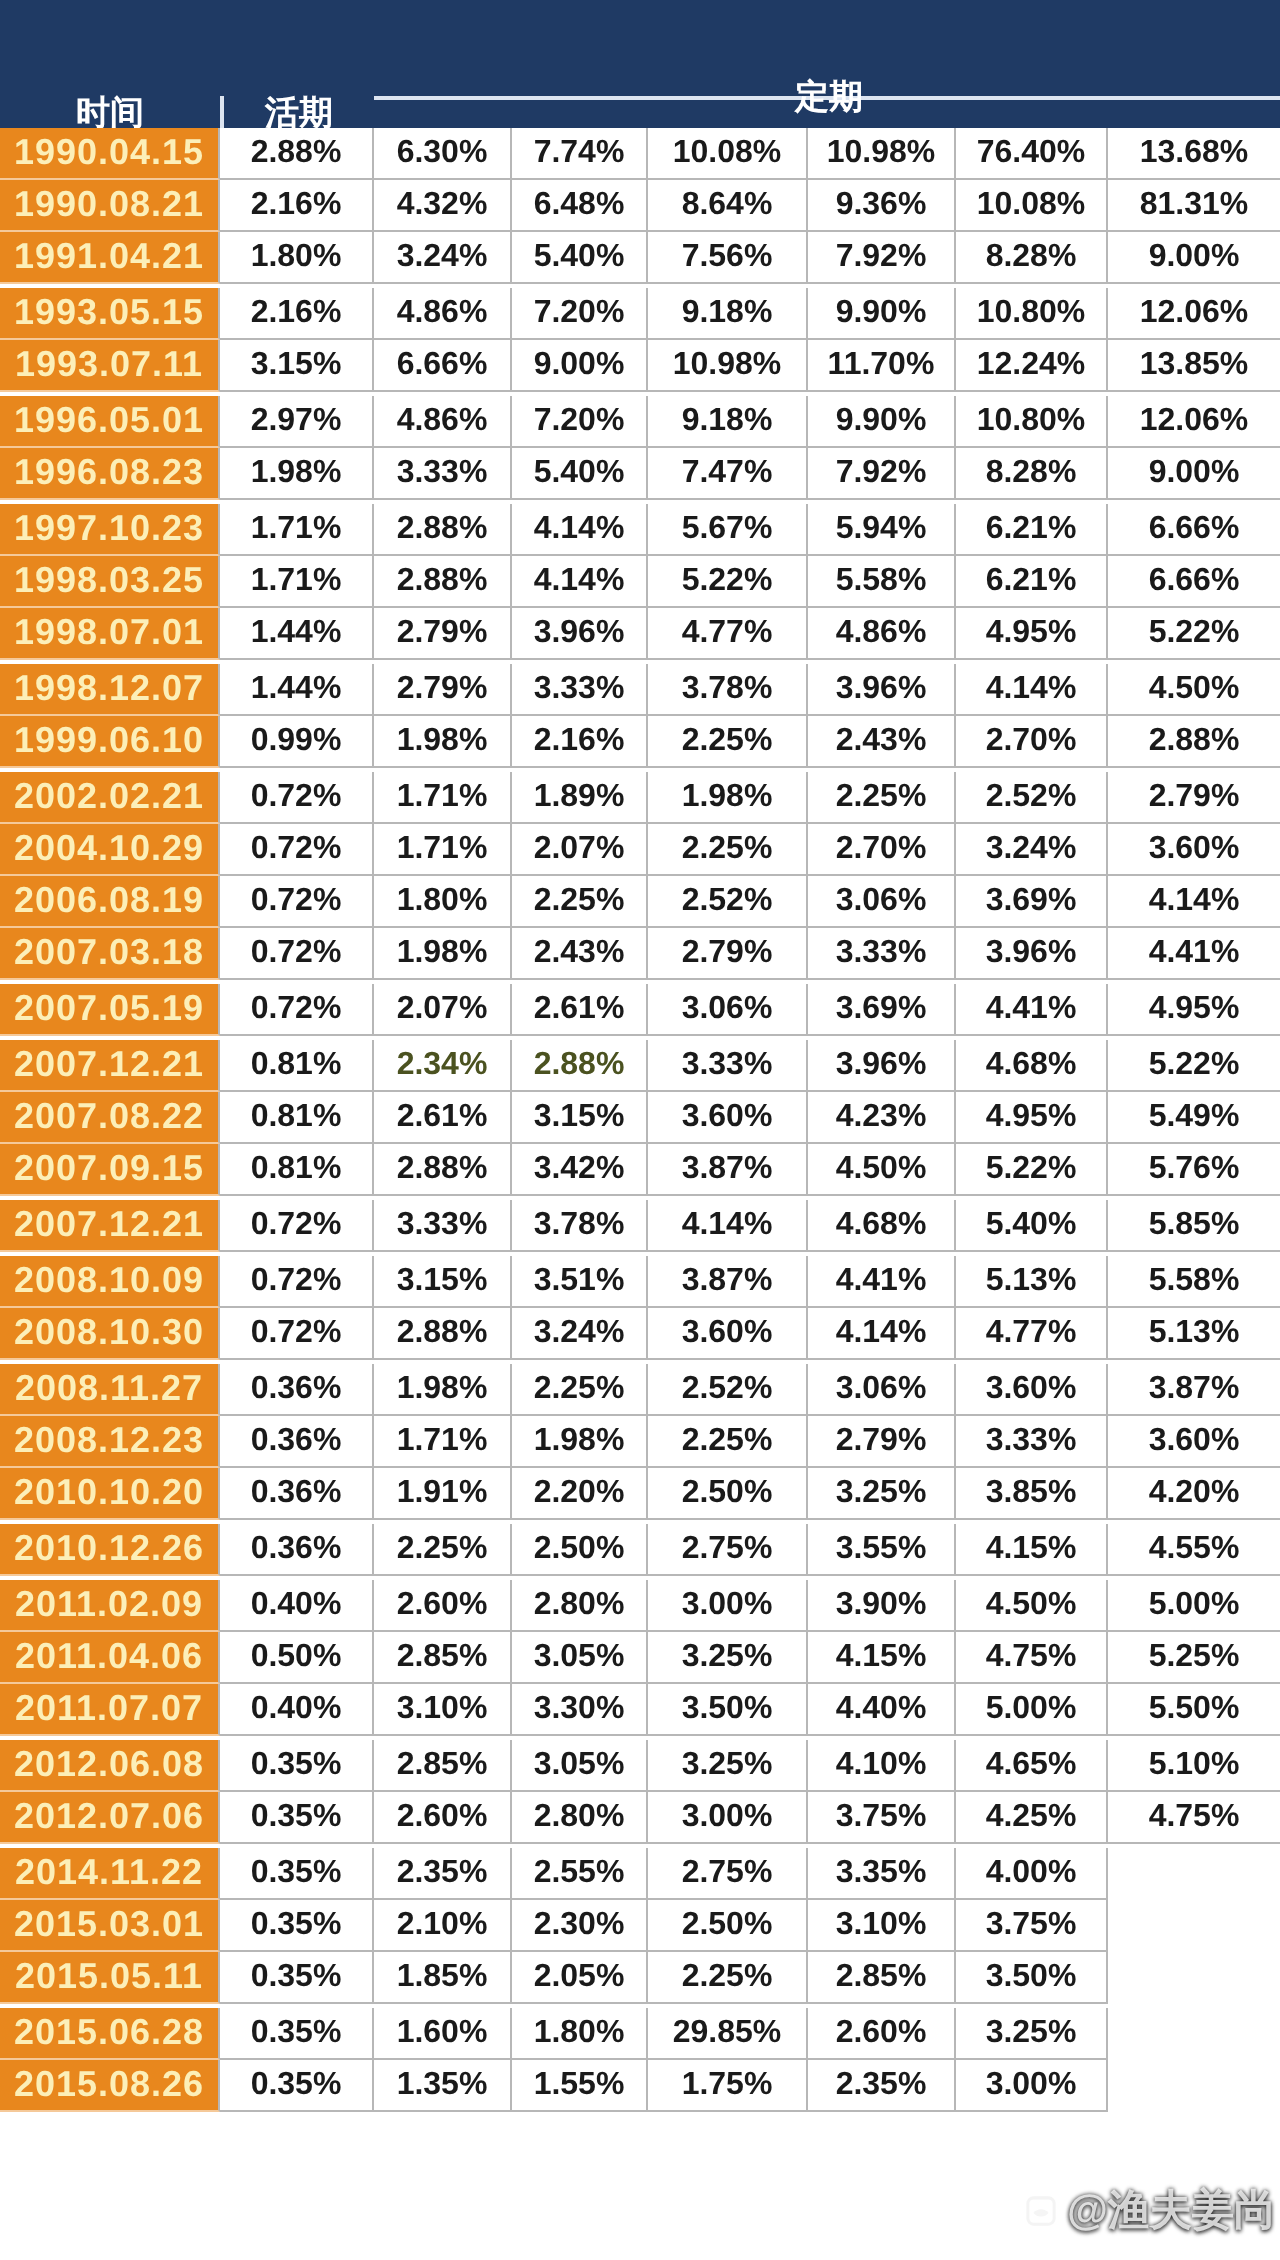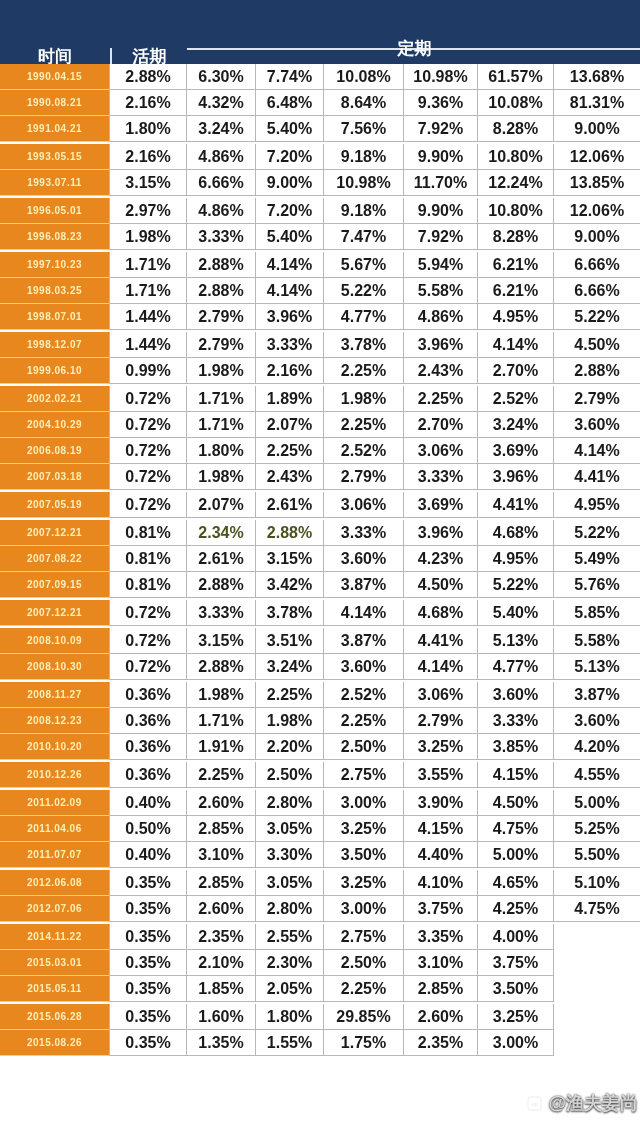--- a/index.html
+++ b/index.html
@@ -39,31 +39,31 @@
     display:flex;align-items:center;justify-content:center;
     font-weight:bold;font-size:16px;color:var(--value-text);
     background:#fff;
     border-right:1px solid var(--border);
     border-bottom:1px solid var(--border);
   }
   .c:last-child{border-right:none;}
   .c.date{
     background:var(--date-bg);
     color:var(--date-text);
-    font-size:10px;letter-spacing:.5px;
+    font-size:18px;letter-spacing:.5px;
     border-bottom:1px solid rgba(255,255,255,.55);
   }
   .c.green{color:var(--green-text);}
   .c.empty{border-bottom:none;border-right:none;background:#fff;}
 
   
   .watermark{
     position:absolute;right:2px;top:1091px;
     display:flex;align-items:center;gap:6px;
-    font-size:18px;font-weight:bold;
+    font-size:21px;font-weight:bold;
     color:rgba(240,240,240,.85);
     text-shadow:0 0 2px rgba(20,20,20,.9),0 1px 2px rgba(20,20,20,.7);
     pointer-events:none;
   }
   .wm-icon{width:15px;height:15px;display:inline-block;opacity:.8;}
 </style>
 </head>
 <body>
 
 <div class="screen">
@@ -80,21 +80,21 @@
   </div>
 
   <div class="tbody" id="tbody">
       <div class="row">
         <div class="c date">1990.04.15</div>
         <div class="c val">2.88%</div>
         <div class="c val">6.30%</div>
         <div class="c val">7.74%</div>
         <div class="c val">10.08%</div>
         <div class="c val">10.98%</div>
-        <div class="c val">61.57%</div>
+        <div class="c val">76.40%</div>
         <div class="c val">13.68%</div>
       </div>
       <div class="row">
         <div class="c date">1990.08.21</div>
         <div class="c val">2.16%</div>
         <div class="c val">4.32%</div>
         <div class="c val">6.48%</div>
         <div class="c val">8.64%</div>
         <div class="c val">9.36%</div>
         <div class="c val">10.08%</div>

